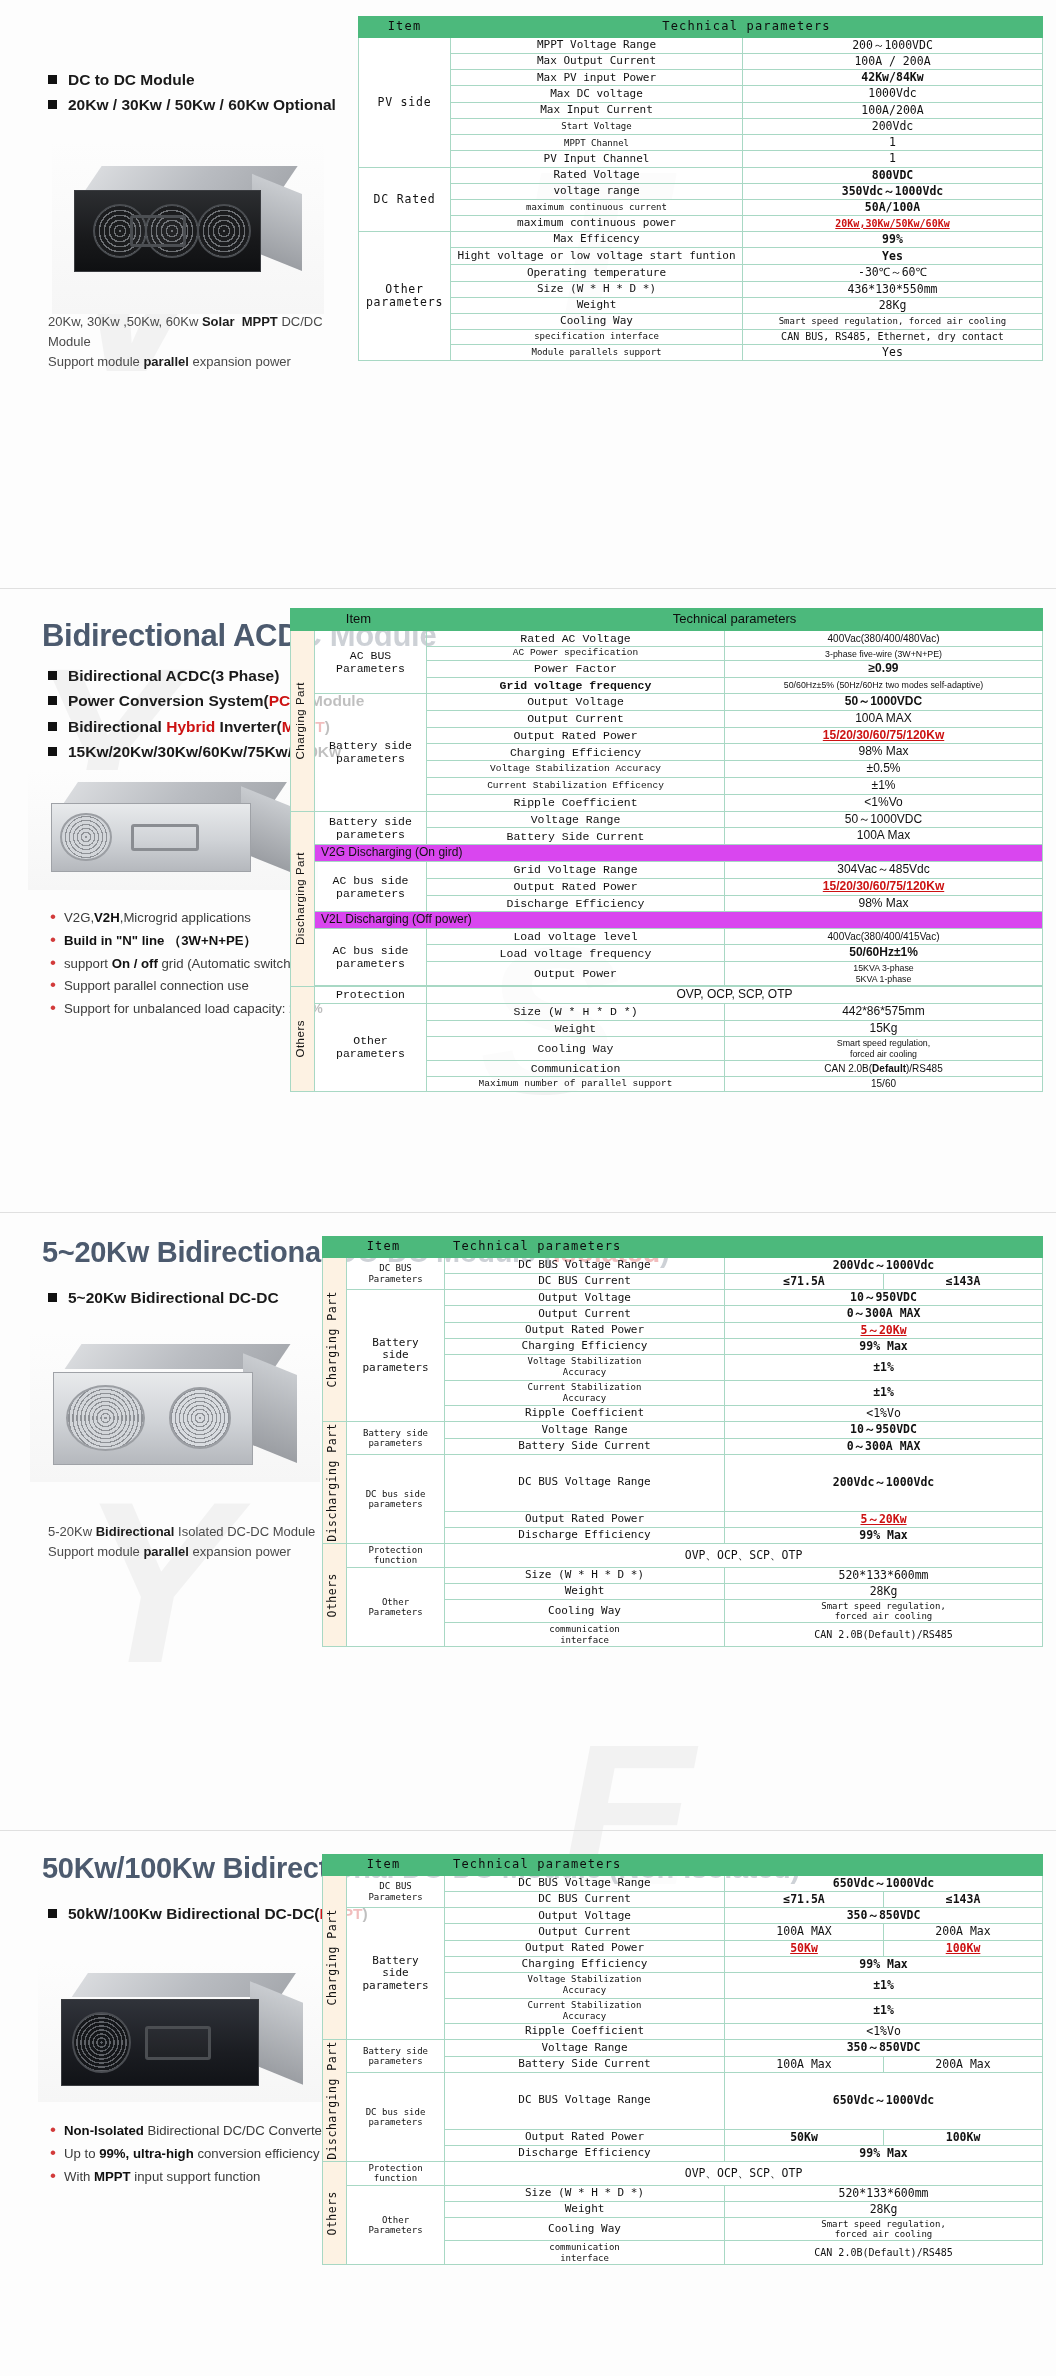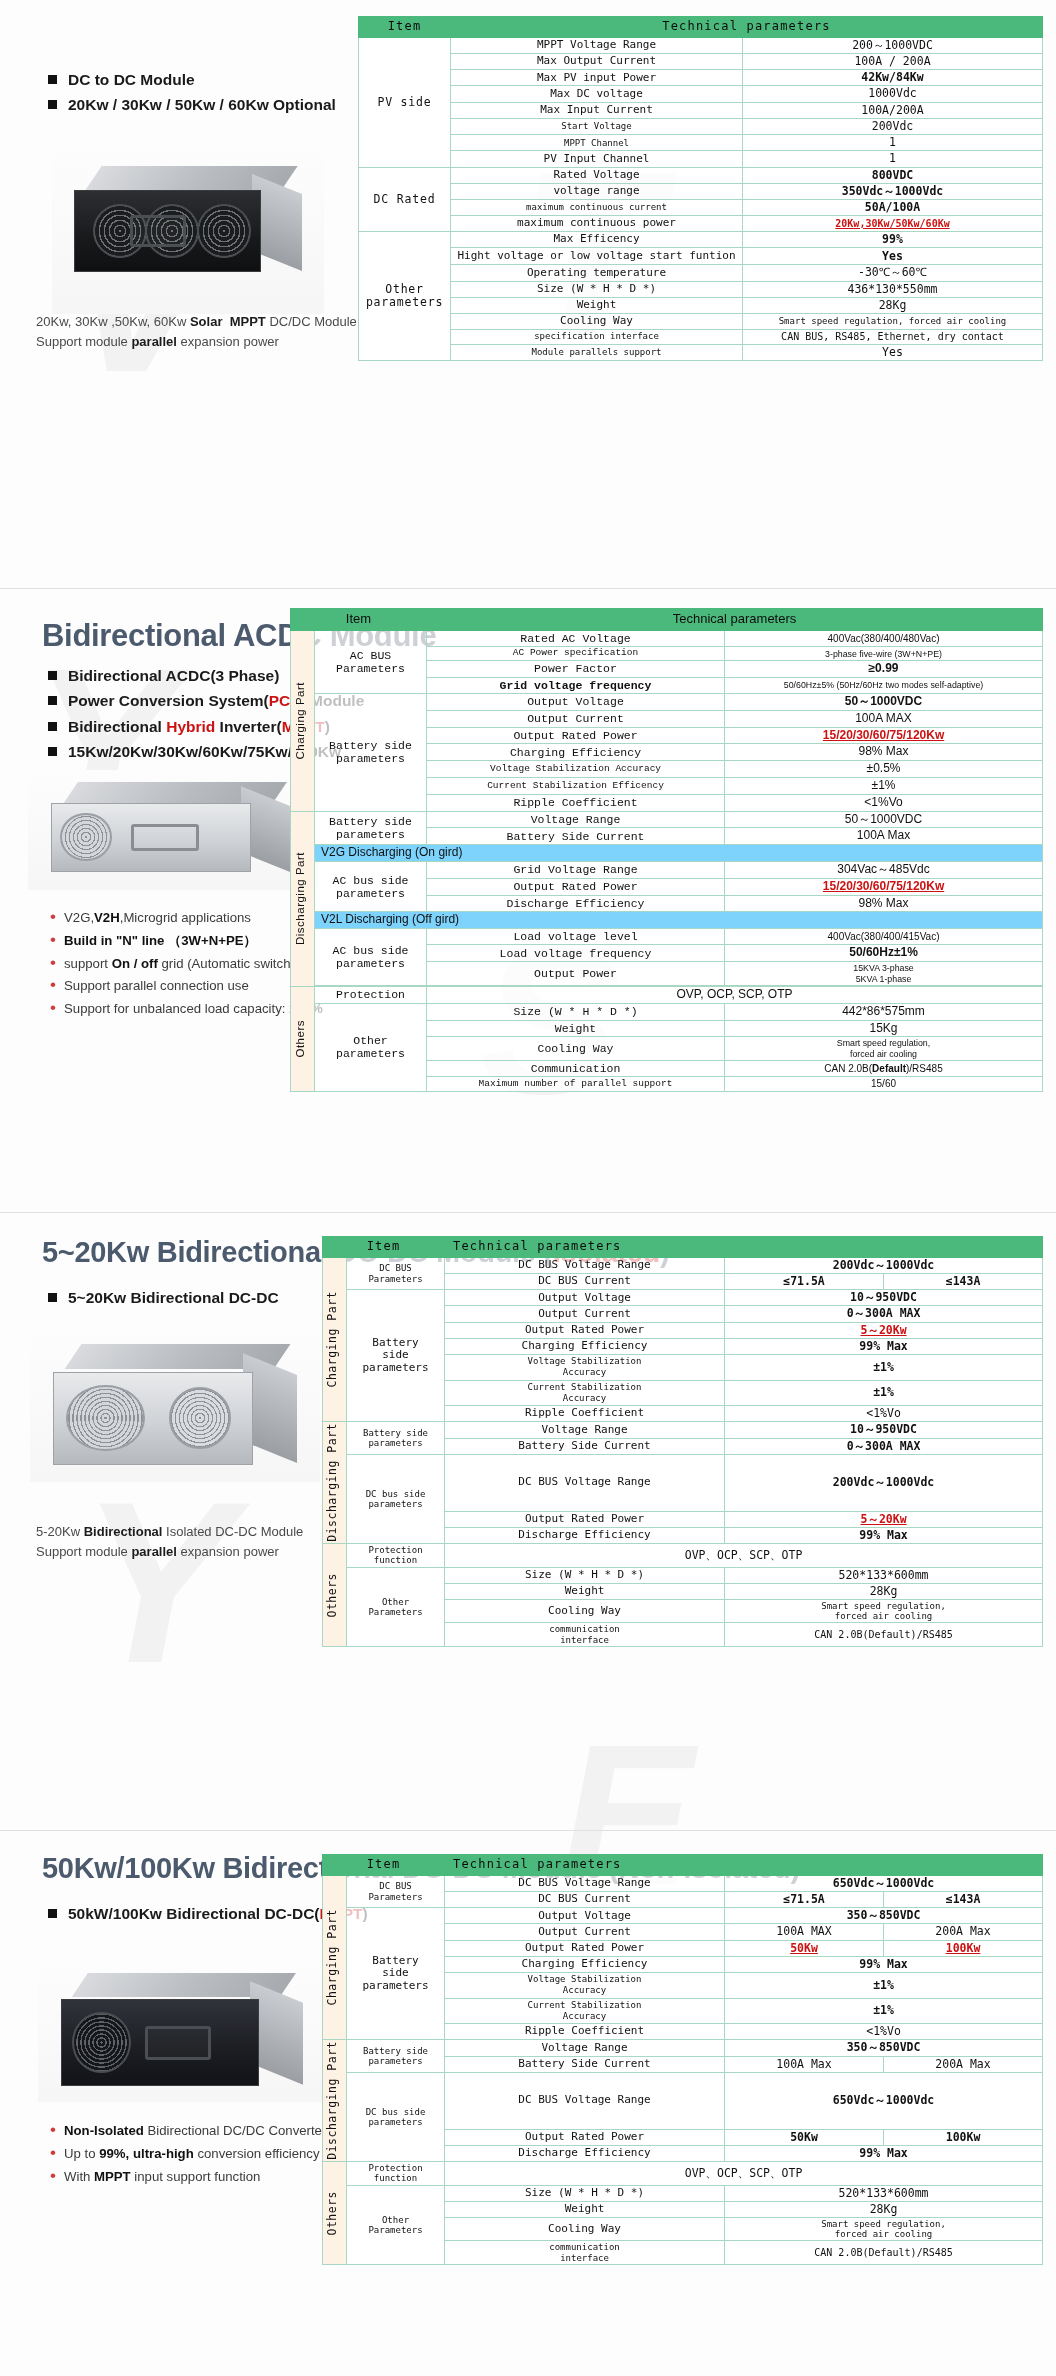--- a/index.html
+++ b/index.html
@@ -50,21 +50,21 @@
   .dotlist li {
     font-size: 13.2px; color:#3b3b3b; margin:3px 0;
     position:relative; padding-left:16px; line-height:1.5;
   }
   .dotlist li:before {
     content:"•"; position:absolute; left:2px; top:-2px;
     color:#d23b3b; font-size:17px; line-height:1.35;
   }
   .dotlist li b { color:#111; }
 
-  .caption { font-size:13px; color:#4a4a4a; line-height:1.55; padding-left:36px;}
+  .caption { font-size:13px; color:#4a4a4a; line-height:1.55; padding-left:48px;}
   .caption b { color:#1c1c1c; }
   .photo {
     background: linear-gradient(180deg,#fdfdfd 0%,#f6f6f6 100%);
     position:relative; overflow:hidden;
   }
   .unit {
     position:absolute; left:8%; top:14%; width:84%; height:64%;
   }
   .unit .top {
     position:absolute; left:8%; top:0; width:86%; height:26%;
@@ -147,21 +147,21 @@
   table.sans .val { font-size:12px; }
   table.sans .val.sm { font-size:10px; }
   table.sans .val.xsm { font-size:8.8px; }
   table.sans thead th { font-size:13px; letter-spacing:0; font-weight:400; }
 
   .vert {
     writing-mode: vertical-rl; transform: rotate(180deg);
     white-space: nowrap; font-size:11.5px; letter-spacing:0.5px;
   }
   .tan { background:#fdf2e3; }
-  .blue-row { background:#7dd3fc; text-align:left !important; padding-left:6px !important;
+  .blue-row { background:#d946ef; text-align:left !important; padding-left:6px !important;
               font-weight:700; font-size:12px; }
   .grp-cell { background: rgba(255,255,255,0.5); }
 
   hr.sep { border:none; border-top:1px solid #e0e0e0; margin:0; }
 </style>
 </head>
 <body>
 
 <div class="page">
 
@@ -420,21 +420,21 @@
         </tr>
         <tr>
           <td class="lbl">Output Rated Power</td>
           <td class="val red">15/20/30/60/75/120Kw</td>
         </tr>
         <tr>
           <td class="lbl">Discharge Efficiency</td>
           <td class="val norm">98% Max</td>
         </tr>
         <tr>
-          <td class="blue-row" colspan="3">V2L Discharging (Off gird)</td>
+          <td class="blue-row" colspan="3">V2L Discharging (Off power)</td>
         </tr>
         <tr>
           <td class="lbl" rowspan="3">AC bus side<br>parameters</td>
           <td class="lbl">Load voltage level</td>
           <td class="val norm sm">400Vac(380/400/415Vac)</td>
         </tr>
         <tr>
           <td class="lbl">Load voltage frequency</td>
           <td class="val">50/60Hz±1%</td>
         </tr>

